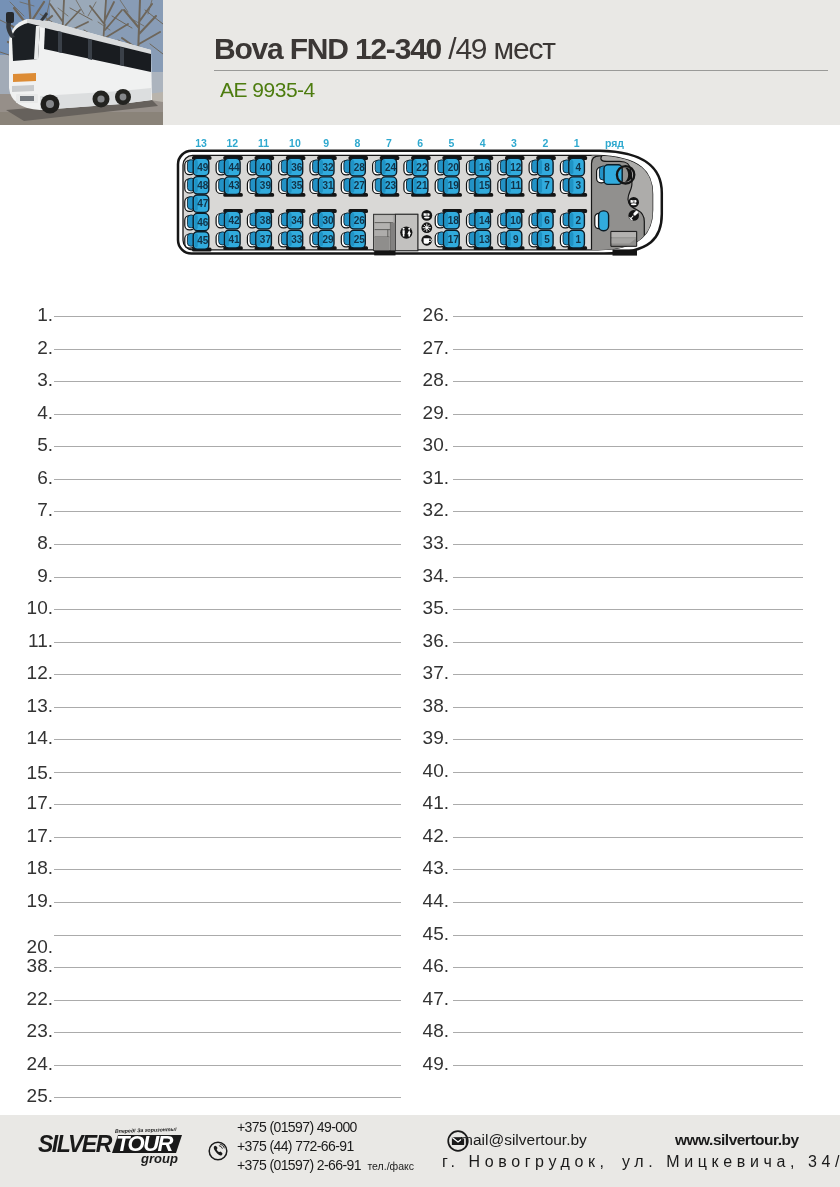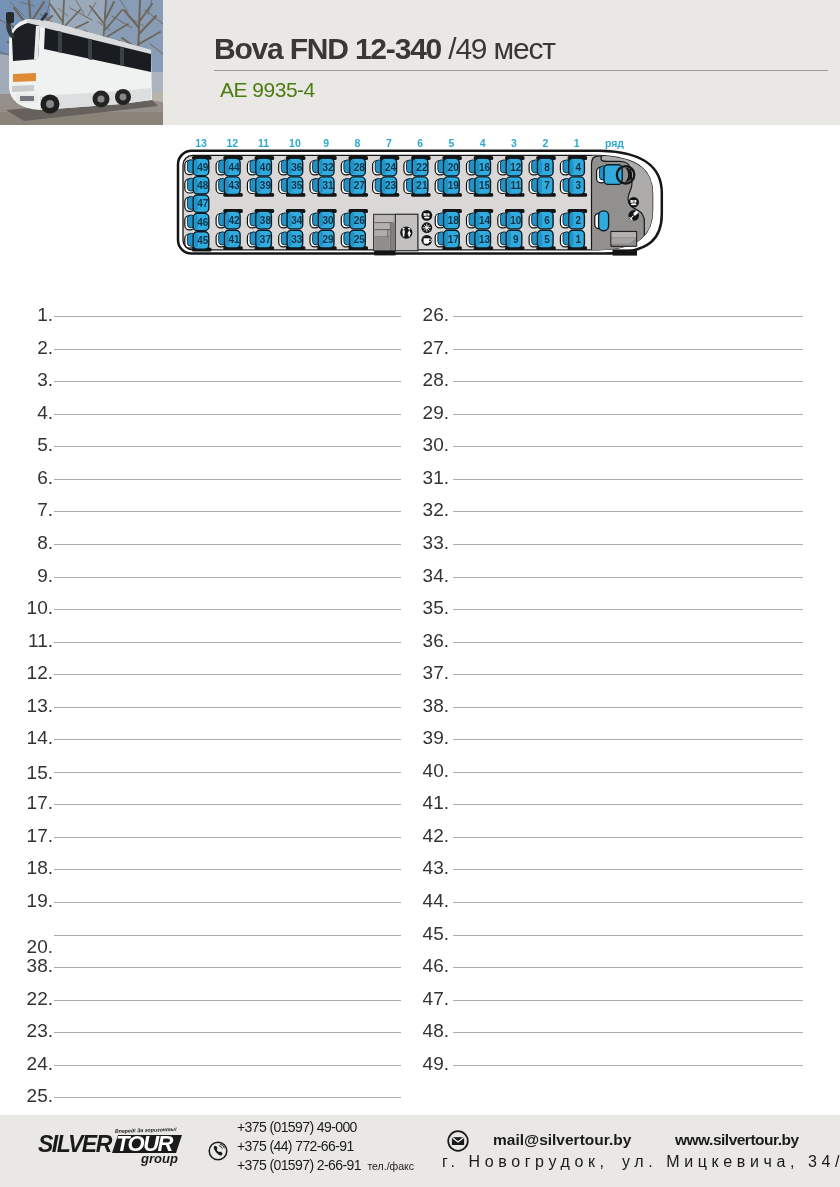--- a/index.html
+++ b/index.html
@@ -709,17 +709,17 @@
 </svg>
 
 <div style="position:absolute;left:237px;top:1117.7px;font-size:14px;line-height:19px;letter-spacing:-0.6px;color:#1a1a1a;white-space:nowrap">+375 (01597) 49-000<br>+375 (44) 772-66-91<br>+375 (01597) 2-66-91 &nbsp;<span style="font-size:10.5px;letter-spacing:0">тел./факс</span></div>
 
 <svg style="position:absolute;left:447px;top:1130px" width="22" height="22" viewBox="0 0 22 22">
 <circle cx="11" cy="11" r="9.8" fill="none" stroke="#1a1a1a" stroke-width="1.7"></circle>
 <rect x="4.9" y="7.2" width="12.2" height="7.8" fill="#1a1a1a"></rect>
 <path d="M5.3 7.6 L11 12 L16.7 7.6" fill="none" stroke="#fff" stroke-width="1.3"></path>
 </svg>
 
-<div style="position:absolute;left:493px;top:1130.7px;font-size:15.5px;font-weight:bold;color:#1a1a1a">mail@silvertour.by</div>
+<div style="position:absolute;left:460px;top:1130.7px;font-size:15.5px;font-weight:normal;color:#1a1a1a">mail@silvertour.by</div>
 
 <div style="position:absolute;left:675px;top:1130.7px;font-size:15.5px;letter-spacing:-0.5px;font-weight:bold;color:#1a1a1a">www.silvertour.by</div>
 
 <div style="position:absolute;left:442px;top:1152.9px;font-size:16px;letter-spacing:4.6px;color:#1a1a1a;white-space:nowrap">г. Новогрудок, <span style="letter-spacing:0">&nbsp;</span>ул. Мицкевича, 34/13</div>
 
 </body></html>

